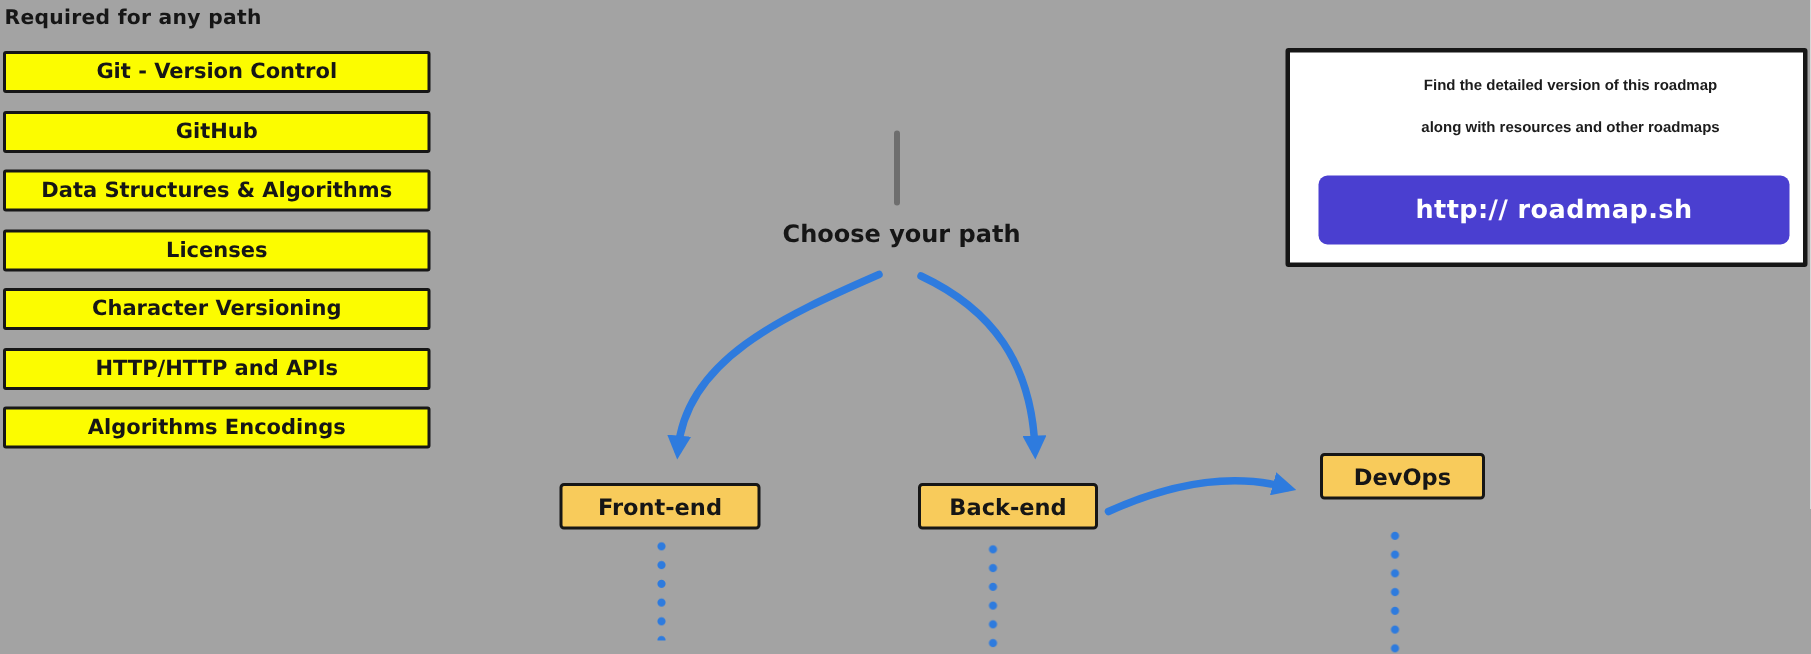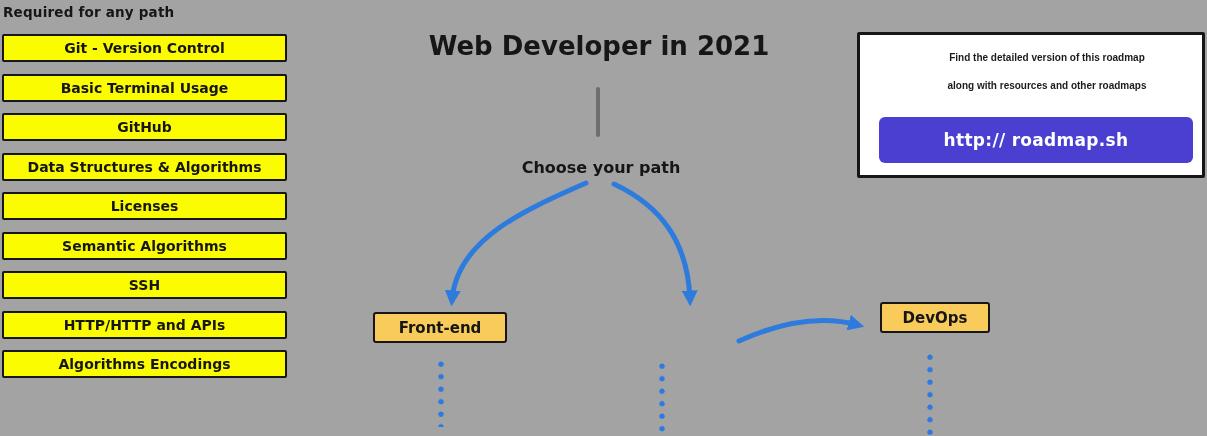--- a/index.html
+++ b/index.html
@@ -15,31 +15,31 @@
   .topic-box {
     box-sizing:border-box; height:28px; background:#FCFC00;
     border:2.5px solid #161616; border-radius:2px;
     display:flex; align-items:center; justify-content:center;
     font-size:14px; cursor:pointer; white-space:nowrap;
   }
 
   
   .main-title { position:absolute; left:599px; top:31px; transform:translateX(-50%); font-size:26px; white-space:nowrap; }
   .connector-line { position:absolute; left:596px; top:87px; width:4px; height:50px; background:#6E6E6E; border-radius:2px; }
-  .choose-label { position:absolute; left:601px; top:146px; transform:translateX(-50%); font-size:16px; white-space:nowrap;margin-top:12px; }
+  .choose-label { position:absolute; left:601px; top:146px; transform:translateX(-50%); font-size:16px; white-space:nowrap; }
 
   .arrows-layer { position:absolute; left:0; top:0; width:1207px; height:436px; pointer-events:none; }
 
   .path-box {
     position:absolute; box-sizing:border-box; background:#F8CB5B;
     border:2.5px solid #161616; border-radius:3px;
     display:flex; align-items:center; justify-content:center;
     font-size:15px; cursor:pointer; white-space:nowrap;
   }
-  .path-frontend { left:373px; top:312px; width:134px; height:31px; }
+  .path-frontend { left:373px; top:322px; width:134px; height:31px; }
   .path-backend  { left:612px; top:322px; width:120px; height:31px; }
   .path-devops   { left:880px; top:302px; width:110px; height:31px; }
 
   .dotline {
     position:absolute; width:6px;
     background-image: radial-gradient(circle at 3px 3.2px, #2E7BDE 2.4px, rgba(0,0,0,0) 3px);
     background-size:6px 12.5px; background-repeat:repeat-y;
   }
   .dot-frontend { left:438px; top:361px; height:66px; }
   .dot-backend  { left:659px; top:363px; height:72px; }
@@ -65,46 +65,44 @@
   }
 </style>
 </head>
 <body>
 
 <div class="canvas">
 
   <div class="required-heading">Required for any path</div>
   <div class="required-list">
     <div class="topic-box">Git - Version Control</div>
-    <div class="topic-box">Basic Terminal Usage</div>
     <div class="topic-box">GitHub</div>
     <div class="topic-box">Data Structures &amp; Algorithms</div>
     <div class="topic-box">Licenses</div>
-    <div class="topic-box">Semantic Algorithms</div>
-    <div class="topic-box">SSH</div>
+    <div class="topic-box">Character Versioning</div>
     <div class="topic-box">HTTP/HTTP and APIs</div>
     <div class="topic-box">Algorithms Encodings</div>
   </div>
 
-  <div class="main-title">Web Developer in 2021</div>
   <div class="connector-line"></div>
   <div class="choose-label">Choose your path</div>
 
   <svg class="arrows-layer" viewBox="0 0 1207 436">
     <defs>
       <marker id="ah" viewBox="0 0 10 10" refX="6" refY="5" markerWidth="3.2" markerHeight="3.2" orient="auto-start-reverse">
         <path d="M0 0 L10 5 L0 10 z" fill="#2E7BDE"></path>
       </marker>
     </defs>
     <path d="M586 183 C 522 211, 457 240, 452 300" stroke="#2E7BDE" stroke-width="5" fill="none" stroke-linecap="round" marker-end="url(#ah)"></path>
     <path d="M614 184 C 661 206, 688 242, 690 300" stroke="#2E7BDE" stroke-width="5" fill="none" stroke-linecap="round" marker-end="url(#ah)"></path>
     <path d="M739 341 C 781 322, 821 315, 858 325" stroke="#2E7BDE" stroke-width="5" fill="none" stroke-linecap="round" marker-end="url(#ah)"></path>
   </svg>
 
   <div class="path-box path-frontend">Front-end</div>
+  <div class="path-box path-backend">Back-end</div>
   <div class="path-box path-devops">DevOps</div>
 
   <div class="dotline dot-frontend"></div>
   <div class="dotline dot-backend"></div>
   <div class="dotline dot-devops"></div>
 
   <div class="info-box">
     <div class="info-line info-line1">Find the detailed version of this roadmap</div>
     <div class="info-line info-line2">along with resources and other roadmaps</div>
     <div class="roadmap-button">http:// roadmap.sh</div>

